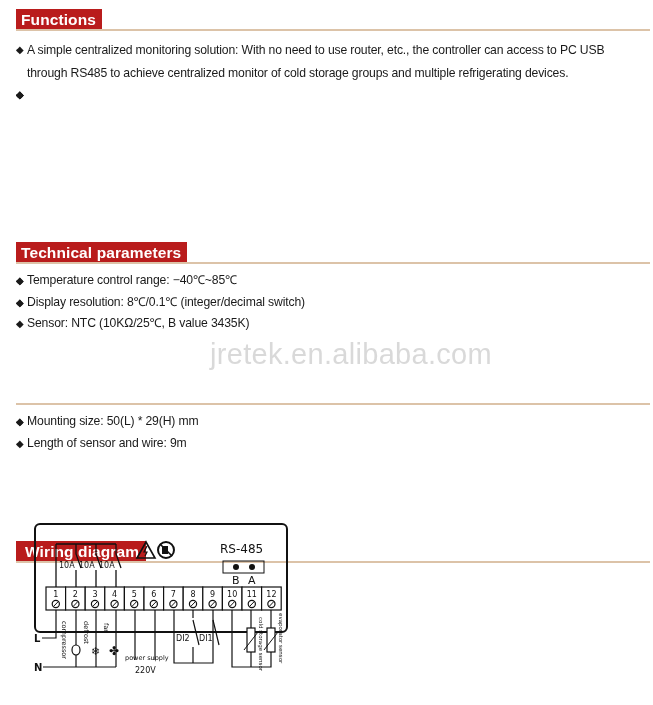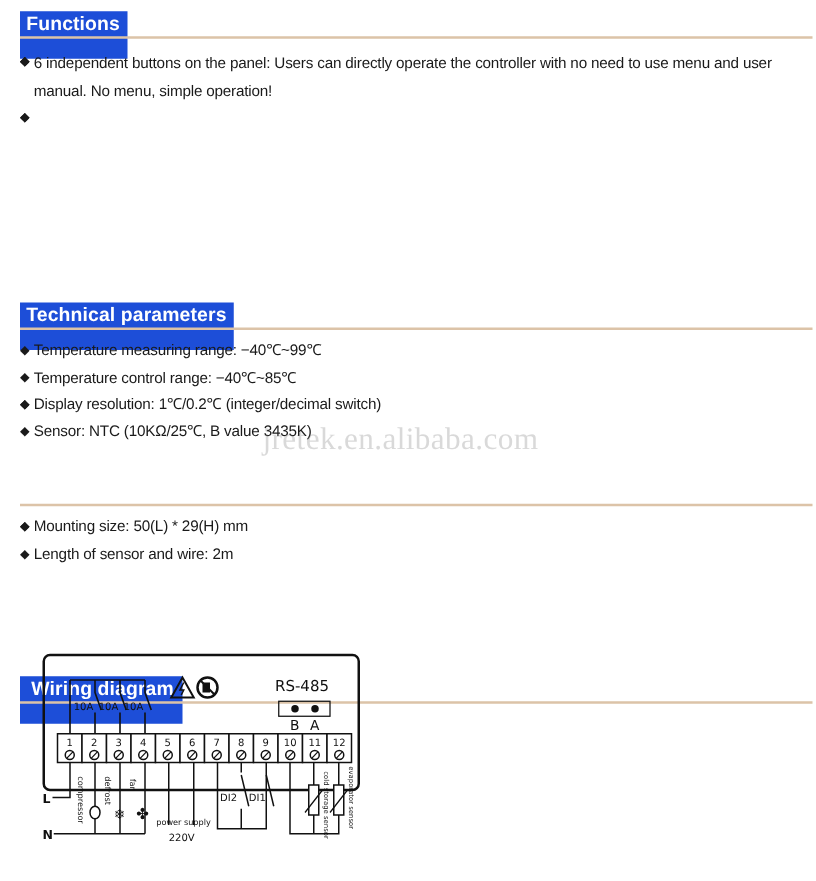--- a/index.html
+++ b/index.html
@@ -1,65 +1,65 @@
 <!DOCTYPE html>
 <html><head>
 <meta charset="utf-8">
 <style>
   html, body { margin: 0; padding: 0; background: #ffffff; }
   body { width: 653px; height: 705px; position: relative; overflow: hidden;
          font-family: "Liberation Sans", sans-serif; color: #1a1a1a; }
   .section-header { position: absolute; left: 16px; right: 3px; height: 22px; }
-  .section-header .tag { position: absolute; left: 0; top: 0; height: 38px; background: #1d4ed8;
+  .section-header .tag { position: absolute; left: 0; top: 0; height: 22px; background: #b91c1c;
          color: #fff; font-weight: bold; font-size: 15.5px; line-height: 22px; padding: 0 6px 0 5px;
          letter-spacing: 0.1px; transform-origin: left center; }
   .section-header .rule { position: absolute; left: 0; right: 0; bottom: 0; height: 2px; background: #dcc3a8; }
   .list { position: absolute; left: 16px; right: 8px; font-size: 12.2px; }
   .item { position: relative; padding-left: 11px; line-height: 22.5px; letter-spacing: -0.15px; }
   .item .bullet { position: absolute; left: 0; top: 0; font-size: 10px; }
   .tp .item { line-height: 21.5px; }
-  .watermark { position: absolute; left: 210px; top: 338px; font-size: 25px; color: rgba(120,120,120,0.28);
-               letter-spacing: 0.3px; font-family: Liberation Serif, serif; }
+  .watermark { position: absolute; left: 210px; top: 338px; font-size: 29px; color: rgba(120,120,120,0.28);
+               letter-spacing: 0.3px; }
   #wiring { position: absolute; left: 0; top: 510px; }
   #wiring text { font-family: "DejaVu Sans", sans-serif; fill: #111; }
 </style>
 </head>
 <body>
 
 <div class="section-header" style="top:9px;">
   <div class="tag">Functions</div>
   <div class="rule"></div>
 </div>
 <div class="list" style="top:39px;" id="functions-list">
-    <div class="item"><span class="bullet">◆</span></div>
-    <div class="item"><span class="bullet">◆</span></div>
-    <div class="item"><span class="bullet">◆</span><span>6 independent buttons on the panel: Users can directly operate the controller with no need to use menu and user manual. No menu, simple operation!</span></div>
+    <div class="item"><span class="bullet">◆</span><span>A simple centralized monitoring solution: With no need to use router, etc., the controller can access to PC USB through RS485 to achieve centralized monitor of cold storage groups and multiple refrigerating devices.</span></div>
+    <div class="item"><span class="bullet">◆</span></div>
+    <div class="item"><span class="bullet">◆</span></div>
     <div class="item"><span class="bullet">◆</span></div>
     <div class="item"><span class="bullet">◆</span></div>
   </div>
 
 <div class="section-header" style="top:242px;">
   <div class="tag">Technical parameters</div>
   <div class="rule"></div>
 </div>
 <div class="list tp" style="top:270px;" id="technical-list">
-    <div class="item"><span class="bullet">◆</span><span>Temperature measuring range: −40℃~99℃</span></div>
+    <div class="item"><span class="bullet">◆</span></div>
     <div class="item"><span class="bullet">◆</span><span>Temperature control range: −40℃~85℃</span></div>
     <div class="item"><span class="bullet">◆</span></div>
-    <div class="item"><span class="bullet">◆</span><span>Display resolution: 1℃/0.2℃ (integer/decimal switch)</span></div>
+    <div class="item"><span class="bullet">◆</span><span>Display resolution: 8℃/0.1℃ (integer/decimal switch)</span></div>
     <div class="item"><span class="bullet">◆</span><span>Sensor: NTC (10KΩ/25℃, B value 3435K)</span></div>
   </div>
 
 <div class="section-header" style="top:383px;">
   <div class="rule"></div>
 </div>
 <div class="list tp" style="top:411px;" id="specifications-list">
     <div class="item"><span class="bullet">◆</span></div>
     <div class="item"><span class="bullet">◆</span><span>Mounting size: 50(L) * 29(H) mm</span></div>
-    <div class="item"><span class="bullet">◆</span><span>Length of sensor and wire: 2m</span></div>
+    <div class="item"><span class="bullet">◆</span><span>Length of sensor and wire: 9m</span></div>
   </div>
 
 <div class="section-header" style="top:513px;margin-top:28px;">
   <div class="tag" style="padding-left:9px;padding-right:7px;">Wiring diagram</div>
   <div class="rule"></div>
 </div>
 
 <div class="watermark">jretek.en.alibaba.com</div>
 
 <svg id="wiring" width="653" height="195" viewBox="0 0 653 195">

